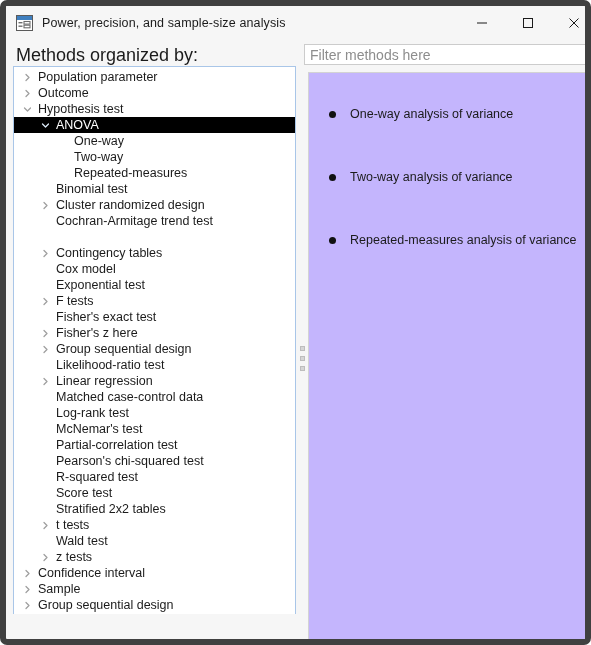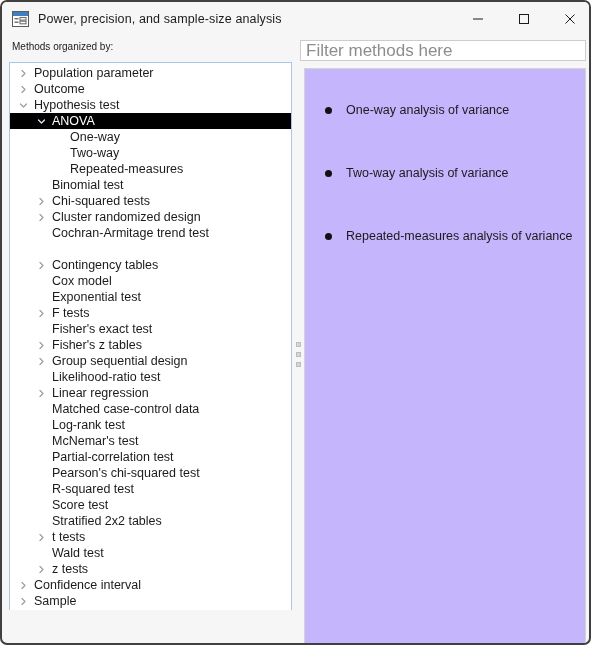--- a/index.html
+++ b/index.html
@@ -15,21 +15,21 @@
     -webkit-font-smoothing: antialiased;
   }
 
   
   .window {
     position: relative;
     width: 591px;
     height: 645px;
     box-sizing: border-box;
     background: #f6f6f6;
-    border: 2px solid #404040;
+    border: 6px solid #404040;
     border-radius: 7px;
     overflow: hidden;
   }
 
   
   .titlebar {
     position: absolute;
     left: 0; top: 0;
     width: 591px;
     height: 33px;
@@ -66,21 +66,21 @@
     justify-content: center;
     cursor: default;
   }
   .win-btn svg { display: block; }
 
   
   .methods-label {
     position: absolute;
     left: 10px;
     top: 39px;
-    font-size: 10px;
+    font-size: 18px;
     color: #1b1b1b;
     white-space: nowrap;
   }
 
   
   .tree-panel {
     position: absolute;
     left: 7px;
     top: 60px;
     width: 283px;
@@ -160,21 +160,21 @@
   .filter-input {
     position: absolute;
     left: 298px;
     top: 38px;
     width: 286px;
     height: 21px;
     box-sizing: border-box;
     background: #ffffff;
     border: 1px solid #cccccc;
     font-family: "Liberation Sans", sans-serif;
-    font-size: 17px;
+    font-size: 14px;
     color: #1b1b1b;
     padding: 0 5px;
     outline: none;
   }
   .filter-input::placeholder {
     color: #8d8d8d;
     opacity: 1;
   }
 
   
@@ -316,28 +316,20 @@
             </svg>
           </span>
           <span class="lbl">Binomial test</span>
         </div>
         <div class="tree-row lvl2">
           <span class="chev">
             <svg width="9" height="9" viewBox="0 0 9 9">
               <polyline points="3,1.5 6,4.5 3,7.5" fill="none" stroke="#a0a0a0" stroke-width="1.3" stroke-linecap="round" stroke-linejoin="round"></polyline>
             </svg>
           </span>
-          <span class="lbl">Chi-squared tests</span>
-        </div>
-        <div class="tree-row lvl2">
-          <span class="chev">
-            <svg width="9" height="9" viewBox="0 0 9 9">
-              <polyline points="3,1.5 6,4.5 3,7.5" fill="none" stroke="#a0a0a0" stroke-width="1.3" stroke-linecap="round" stroke-linejoin="round"></polyline>
-            </svg>
-          </span>
           <span class="lbl">Cluster randomized design</span>
         </div>
         <div class="tree-row lvl2">
           <span class="chev empty">
             <svg width="9" height="9" viewBox="0 0 9 9">
               <polyline points="3,1.5 6,4.5 3,7.5" fill="none" stroke="#a0a0a0" stroke-width="1.3" stroke-linecap="round" stroke-linejoin="round"></polyline>
             </svg>
           </span>
           <span class="lbl">Cochran-Armitage trend test</span>
         </div>
@@ -387,21 +379,21 @@
             </svg>
           </span>
           <span class="lbl">Fisher's exact test</span>
         </div>
         <div class="tree-row lvl2">
           <span class="chev">
             <svg width="9" height="9" viewBox="0 0 9 9">
               <polyline points="3,1.5 6,4.5 3,7.5" fill="none" stroke="#a0a0a0" stroke-width="1.3" stroke-linecap="round" stroke-linejoin="round"></polyline>
             </svg>
           </span>
-          <span class="lbl">Fisher's z tables</span>
+          <span class="lbl">Fisher's z here</span>
         </div>
         <div class="tree-row lvl2">
           <span class="chev">
             <svg width="9" height="9" viewBox="0 0 9 9">
               <polyline points="3,1.5 6,4.5 3,7.5" fill="none" stroke="#a0a0a0" stroke-width="1.3" stroke-linecap="round" stroke-linejoin="round"></polyline>
             </svg>
           </span>
           <span class="lbl">Group sequential design</span>
         </div>
         <div class="tree-row lvl2">

